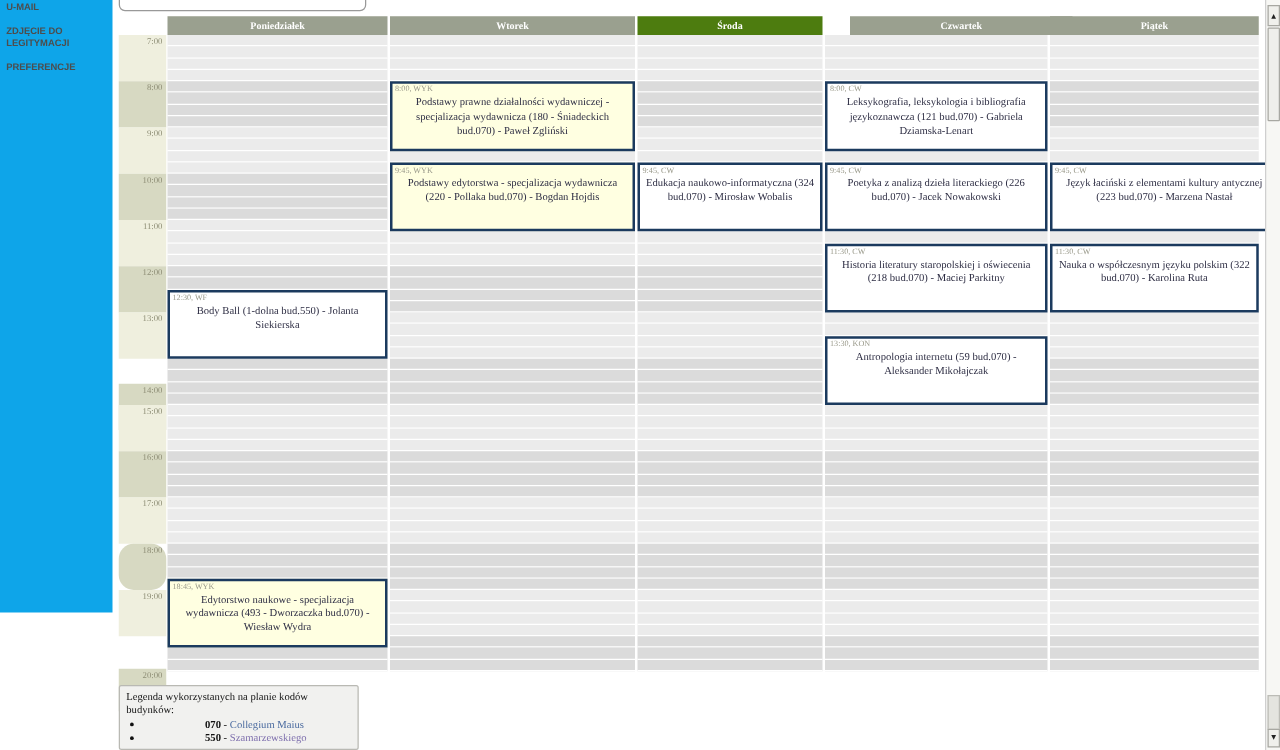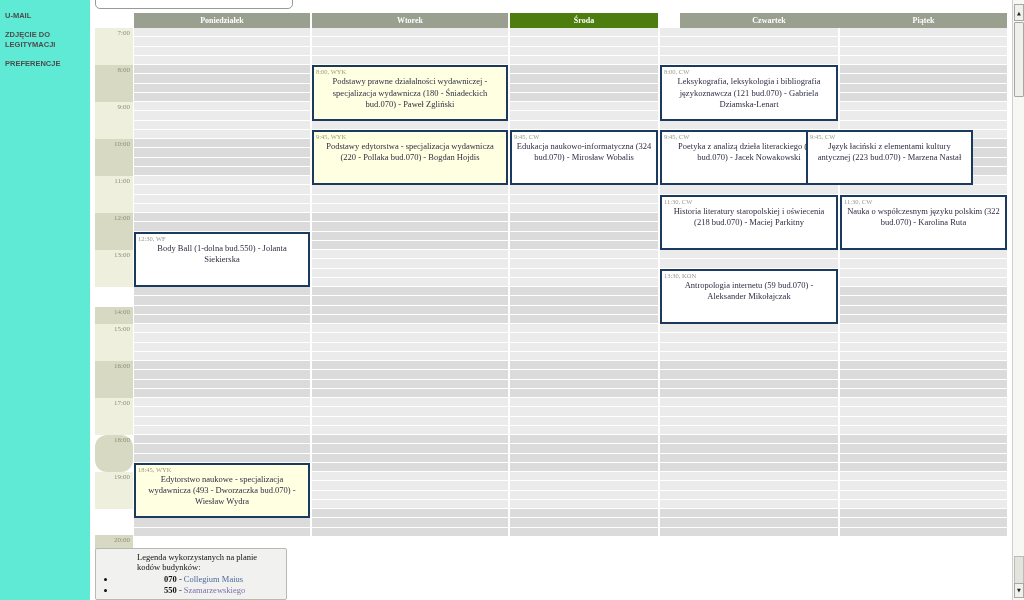--- a/index.html
+++ b/index.html
@@ -2,22 +2,22 @@
 <html><head>
 <meta charset="utf-8">
 <style>
   html,body { margin:0; padding:0; }
   body {
     width:1024px; height:600px; overflow:hidden; position:relative;
     background:#ffffff; font-family:"Liberation Serif", serif;
   }
   
   .sidebar {
-    position:absolute; left:0; top:0; width:90px; height:600px;
-    background:#5eead4; z-index:5; box-sizing:border-box; padding:11px 0 0 5px;
+    position:absolute; left:0; top:0; width:90px; height:490px;
+    background:#0ea5e9; z-index:5; box-sizing:border-box; padding:1px 0 0 5px;
     font-family:"Liberation Sans", sans-serif;
   }
   .side-item {
     font-size:7.5px; font-weight:bold; color:#4d4d4d; width:70px;
     line-height:1.35; margin-bottom:9px; cursor:pointer;
   }
   
   .top-box {
     position:absolute; left:95px; top:-15px; width:196px; height:22px;
     background:#fff; border:1px solid #999; border-radius:5px; z-index:1;
@@ -48,21 +48,21 @@
   .block-title {
     font-size:8.5px; color:#2e2e44; text-align:center; padding:1px 4px 0;
     line-height:1.3;
   }
   
   .legend {
     position:absolute; left:95px; top:548px; width:192px; box-sizing:border-box;
     background:#f1f1ef; border:1px solid #b9b9b3; border-radius:2px;
     padding:3px 5px 4px; z-index:4;
   }
-  .legend-title { font-size:8.5px; color:#111;margin-left:36px; }
+  .legend-title { font-size:8.5px; color:#111; }
   .legend ul { margin:2px 0 0; padding-left:15px; list-style:disc; }
   .legend li { font-size:8.5px; color:#111; margin-top:1px; }
   .legend .code { font-weight:bold;margin-left:48px; }
   .legend .bname { cursor:pointer; }
   
   .scrollbar {
     position:absolute; right:0; top:0; width:12px; height:600px;
     background:#f7f7f4; border-left:1px solid #cfcfcf; box-sizing:border-box; z-index:10;
     font-family:"DejaVu Sans", sans-serif;
   }
@@ -568,21 +568,21 @@
       <div class="block-title">Poetyka z analizą dzieła literackiego (226 bud.070) - Jacek Nowakowski</div>
     </div>
     <div class="block" style="left: 660px; width: 178px; top: 194.5px; height: 55.5px; border-color: rgb(27, 58, 94); background: rgb(255, 255, 255);">
       <div class="block-meta">11:30, CW</div>
       <div class="block-title">Historia literatury staropolskiej i oświecenia (218 bud.070) - Maciej Parkitny</div>
     </div>
     <div class="block" style="left: 660px; width: 178px; top: 268.5px; height: 55.5px; border-color: rgb(27, 58, 94); background: rgb(255, 255, 255);">
       <div class="block-meta">13:30, KON</div>
       <div class="block-title">Antropologia internetu (59 bud.070) - Aleksander Mikołajczak</div>
     </div>
-    <div class="block" style="left: 806px; width: 167px; top: 129.75px; height: 55.5px; border-color: rgb(27, 58, 94); background: rgb(255, 255, 255);">
+    <div class="block" style="left: 840px; width: 183px; top: 129.75px; height: 55.5px; border-color: rgb(27, 58, 94); background: rgb(255, 255, 255);">
       <div class="block-meta">9:45, CW</div>
       <div class="block-title">Język łaciński z elementami kultury antycznej (223 bud.070) - Marzena Nastał</div>
     </div>
     <div class="block" style="left: 840px; width: 167px; top: 194.5px; height: 55.5px; border-color: rgb(27, 58, 94); background: rgb(255, 255, 255);">
       <div class="block-meta">11:30, CW</div>
       <div class="block-title">Nauka o współczesnym języku polskim (322 bud.070) - Karolina Ruta</div>
     </div>
   </div>
 
 <div class="legend">

